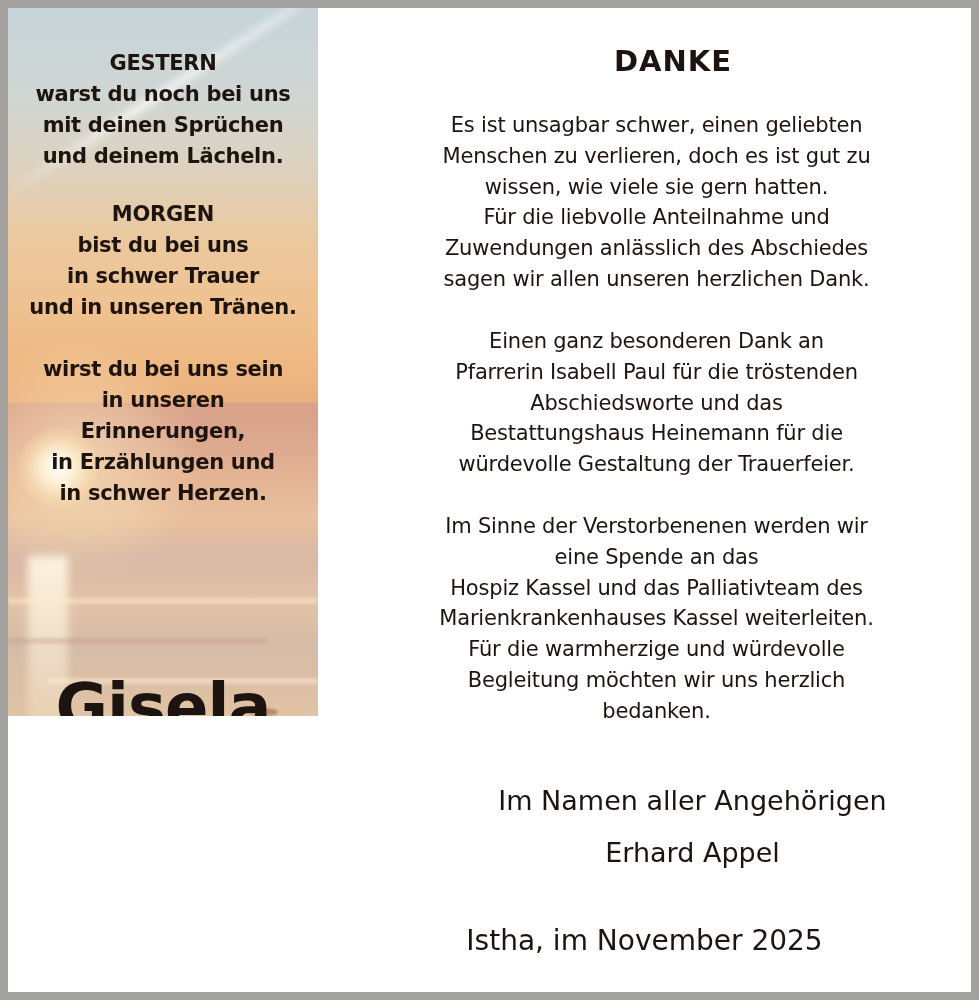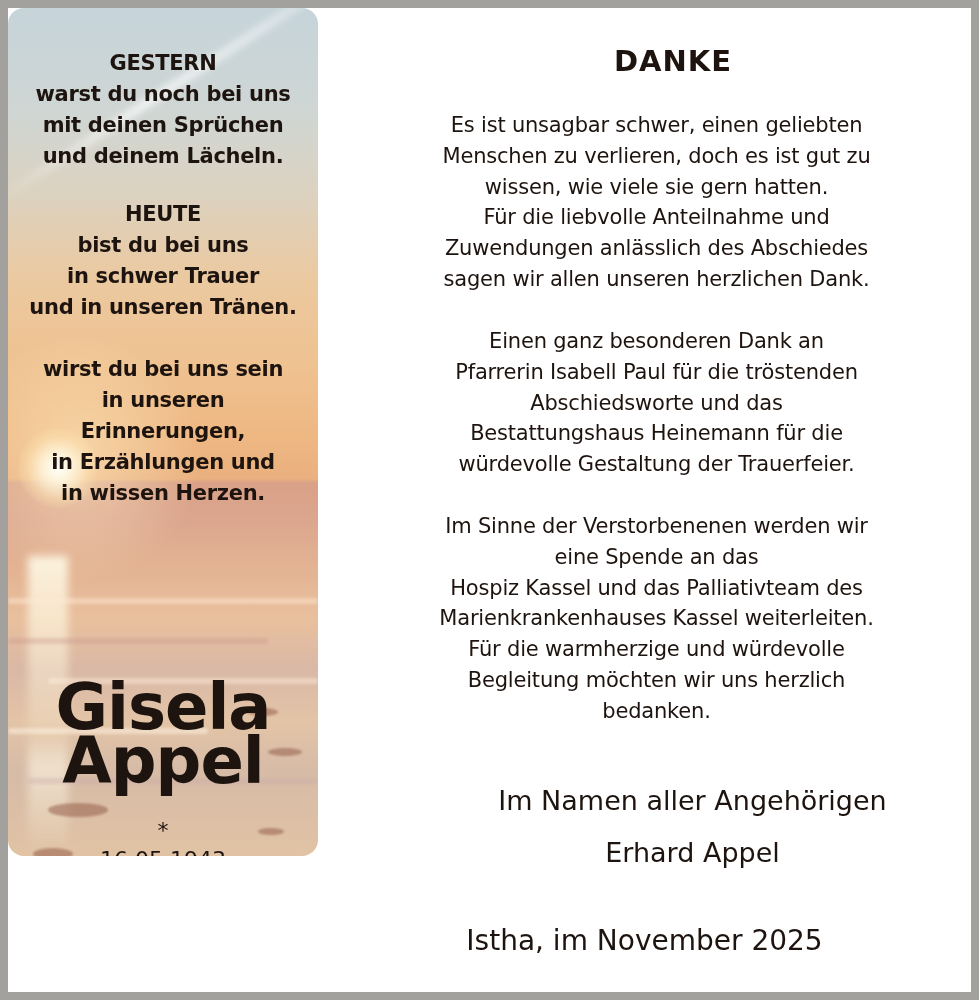--- a/index.html
+++ b/index.html
@@ -23,40 +23,39 @@
       height: 984px;
       background: #ffffff;
       overflow: hidden;
     }
     
     .photo {
       position: absolute;
       left: 0;
       top: 0;
       width: 310px;
-      height: 848px;
+      height: 708px;
       overflow: hidden;
       background:
         linear-gradient(180deg,
           #c6d4da 0%,
           #cfd6d4 12%,
           #dcd2c0 22%,
           #ebc9a0 32%,
           #efc291 42%,
           #eeb883 50%,
           #eab07f 55.5%,
           #d9a187 56%,
           #dba58e 60%,
           #e3b393 66%,
           #e9c09d 72%,
           #d9b8a6 78%,
           #e3c4a6 84%,
           #d6bba7 90%,
           #e1c3a4 100%);
-      border-radius: 16px;
     }
     .photo .contrail {
       position: absolute;
       left: -40px;
       top: 70px;
       width: 420px;
       height: 10px;
       background: linear-gradient(90deg, rgba(255,255,255,0) 0%, rgba(255,255,255,0.65) 40%, rgba(255,255,255,0.35) 80%, rgba(255,255,255,0) 100%);
       transform: rotate(-33deg);
       filter: blur(3px);
@@ -223,32 +222,32 @@
     <div class="pebble" style="left:210px;top:970px;width:40px;height:8px;"></div>
 
     <div class="left-text verse-1">
       <span class="line">GESTERN</span>
       <span class="line">warst du noch bei uns</span>
       <span class="line">mit deinen Sprüchen</span>
       <span class="line">und deinem Lächeln.</span>
     </div>
 
     <div class="left-text verse-2">
-      <span class="line">HEUTE</span>
+      <span class="line">MORGEN</span>
       <span class="line">bist du bei uns</span>
       <span class="line">in schwer Trauer</span>
       <span class="line">und in unseren Tränen.</span>
     </div>
 
     <div class="left-text verse-3">
       <span class="line">wirst du bei uns sein</span>
       <span class="line">in unseren</span>
       <span class="line">Erinnerungen,</span>
       <span class="line">in Erzählungen und</span>
-      <span class="line">in wissen Herzen.</span>
+      <span class="line">in schwer Herzen.</span>
     </div>
 
     <div class="name">
       <span>Gisela</span>
       <span>Appel</span>
     </div>
 
     <div class="dates">
       <span>*</span>
       <span>16.05.1943</span>

